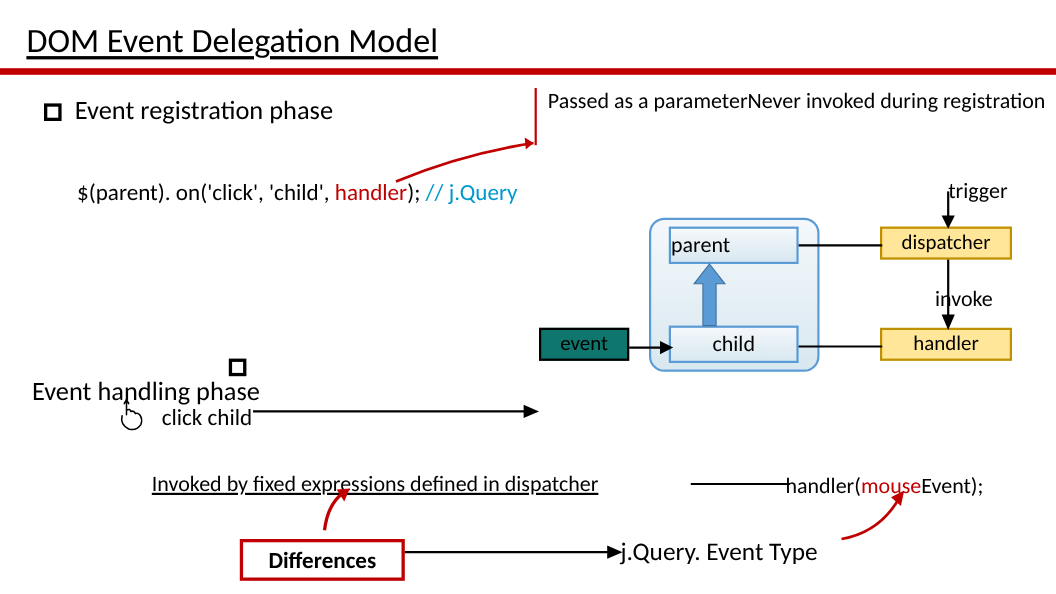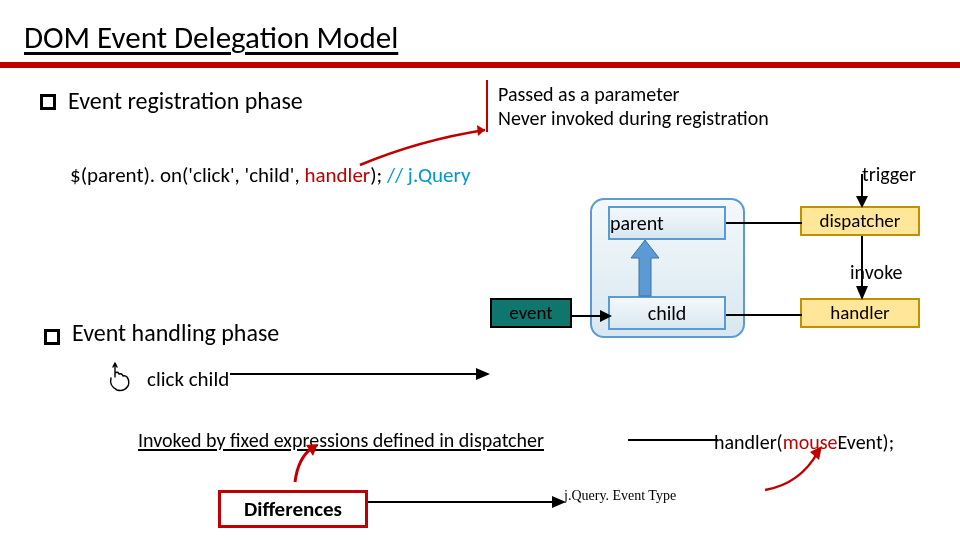--- a/index.html
+++ b/index.html
@@ -50,21 +50,21 @@
     position: absolute;
     left: 486px;
     top: 12px;
     font-size: 20px;
     color: #000;
     line-height: 1.2;
     border-left: 2px solid #c00000;
     padding-left: 10px;
     height: 52px;
     display: flex;
-    flex-direction: column;
+    flex-direction: row;
     justify-content: center;
   }
   .code-row {
     position: absolute;
     left: 70px;
     top: 94px;
     font-size: 21px;
     color: #000;
   }
   .code-row .handler-red { color: #c00000; }
@@ -152,24 +152,25 @@
     width: 82px;
     height: 30px;
     border: 2px solid #000;
     background: #0f766e;
     text-align: center;
     font-size: 19px;
     line-height: 26px;
   }
   .handling-bullet {
     position: absolute;
-    left: 44px;
+    left: 29px;
     top: 250px;
     display: flex;
-    align-items: center;
+    align-items: flex-end;
+    flex-direction: column;
   }
   .click-row {
     position: absolute;
     left: 105px;
     top: 290px;
     display: flex;
     align-items: center;
     font-size: 21px;
     justify-content: flex-end;
   }
@@ -202,22 +203,21 @@
     background: #fff;
     text-align: center;
     font-size: 21px;
     line-height: 32px;
     font-weight: bold;
   }
   .jq-type {
     position: absolute;
     left: 564px;
     top: 420px;
-    font-size: 14px;
-    font-family: Liberation Serif, serif;
+    font-size: 23px;
   }
   
   .arrow-svg {
     position: absolute;
     z-index: 5;
     overflow: visible;
     pointer-events: none;
   }
 </style>
 </head>

